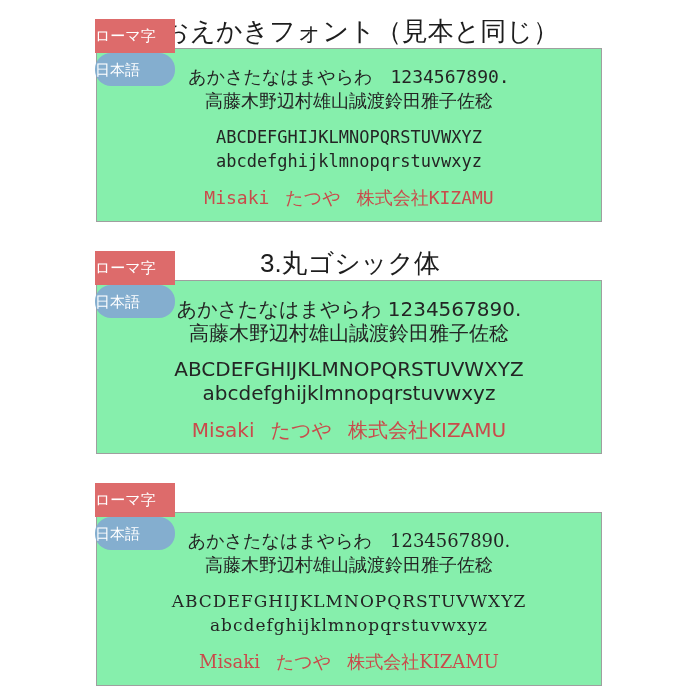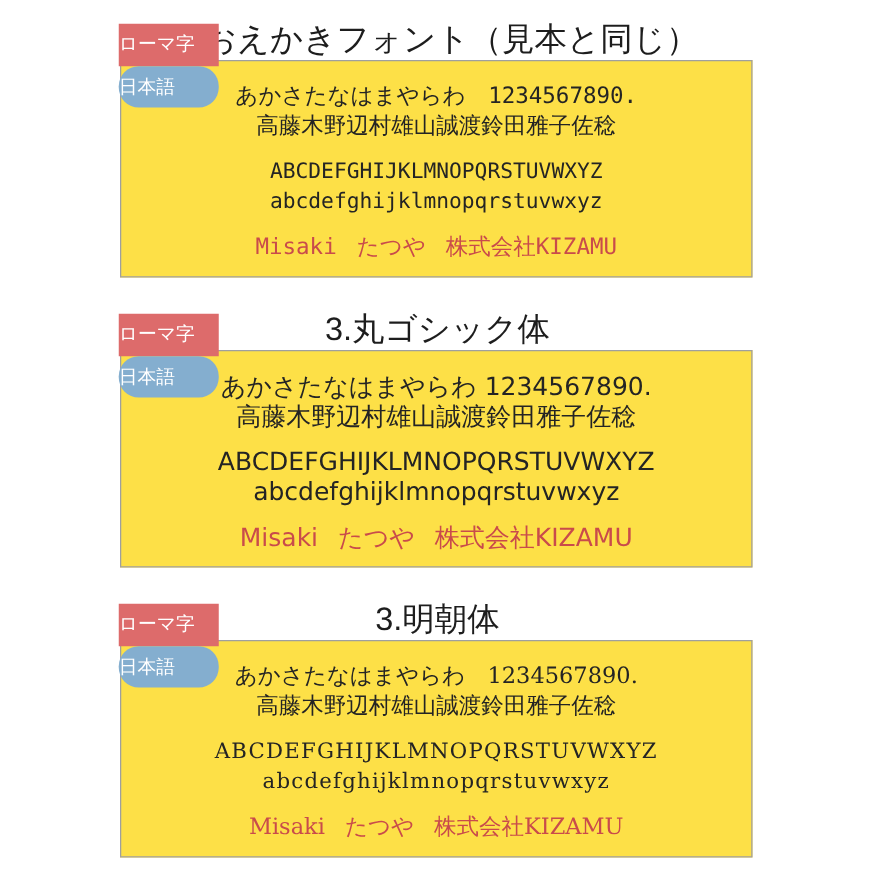--- a/index.html
+++ b/index.html
@@ -15,21 +15,21 @@
 
   .section-title {
     margin:0 96px; height:33px; line-height:33px;
     text-align:center; font-size:26px; font-weight:normal; color:#1d1d1d;
     font-family:"Liberation Sans","DejaVu Sans",sans-serif;
     white-space:nowrap;
   }
 
   .sample-box {
     position:absolute; left:96px; top:33px; width:506px; height:174px;
-    border:1px solid #9f9f9f; background:#fde047; box-sizing:border-box;
+    border:1px solid #9f9f9f; background:#86efac; box-sizing:border-box;
     text-align:center; padding-top:16px;
   }
 
   .tag {
     position:absolute; left:95px; width:80px; text-align:left;
     color:#ffffff; font-size:15px; z-index:2;
     font-family:"Liberation Sans","DejaVu Sans",sans-serif;
   }
   .tag-red  { top:4px;  height:34px; line-height:34px; background:#dd6b6b; }
   .tag-blue { top:38px; height:33px; line-height:33px; background:#84aecf;border-radius:16px; }
@@ -86,21 +86,20 @@
         <span>Misaki</span>
         <span>たつや</span>
         <span>株式会社KIZAMU</span>
       </div>
     </div>
     <div class="tag tag-red">ローマ字</div>
     <div class="tag tag-blue">日本語</div>
   </section>
 
   <section class="section" id="section-3">
-    <h2 class="section-title">3.明朝体</h2>
     <div class="sample-box f-mincho">
       <div class="ln ln-kana">あかさたなはまやらわ　1234567890.</div>
       <div class="ln ln-kanji">高藤木野辺村雄山誠渡鈴田雅子佐稔</div>
       <div class="ln ln-upper">ABCDEFGHIJKLMNOPQRSTUVWXYZ</div>
       <div class="ln ln-lower">abcdefghijklmnopqrstuvwxyz</div>
       <div class="ln ln-red">
         <span>Misaki</span>
         <span>たつや</span>
         <span>株式会社KIZAMU</span>
       </div>

